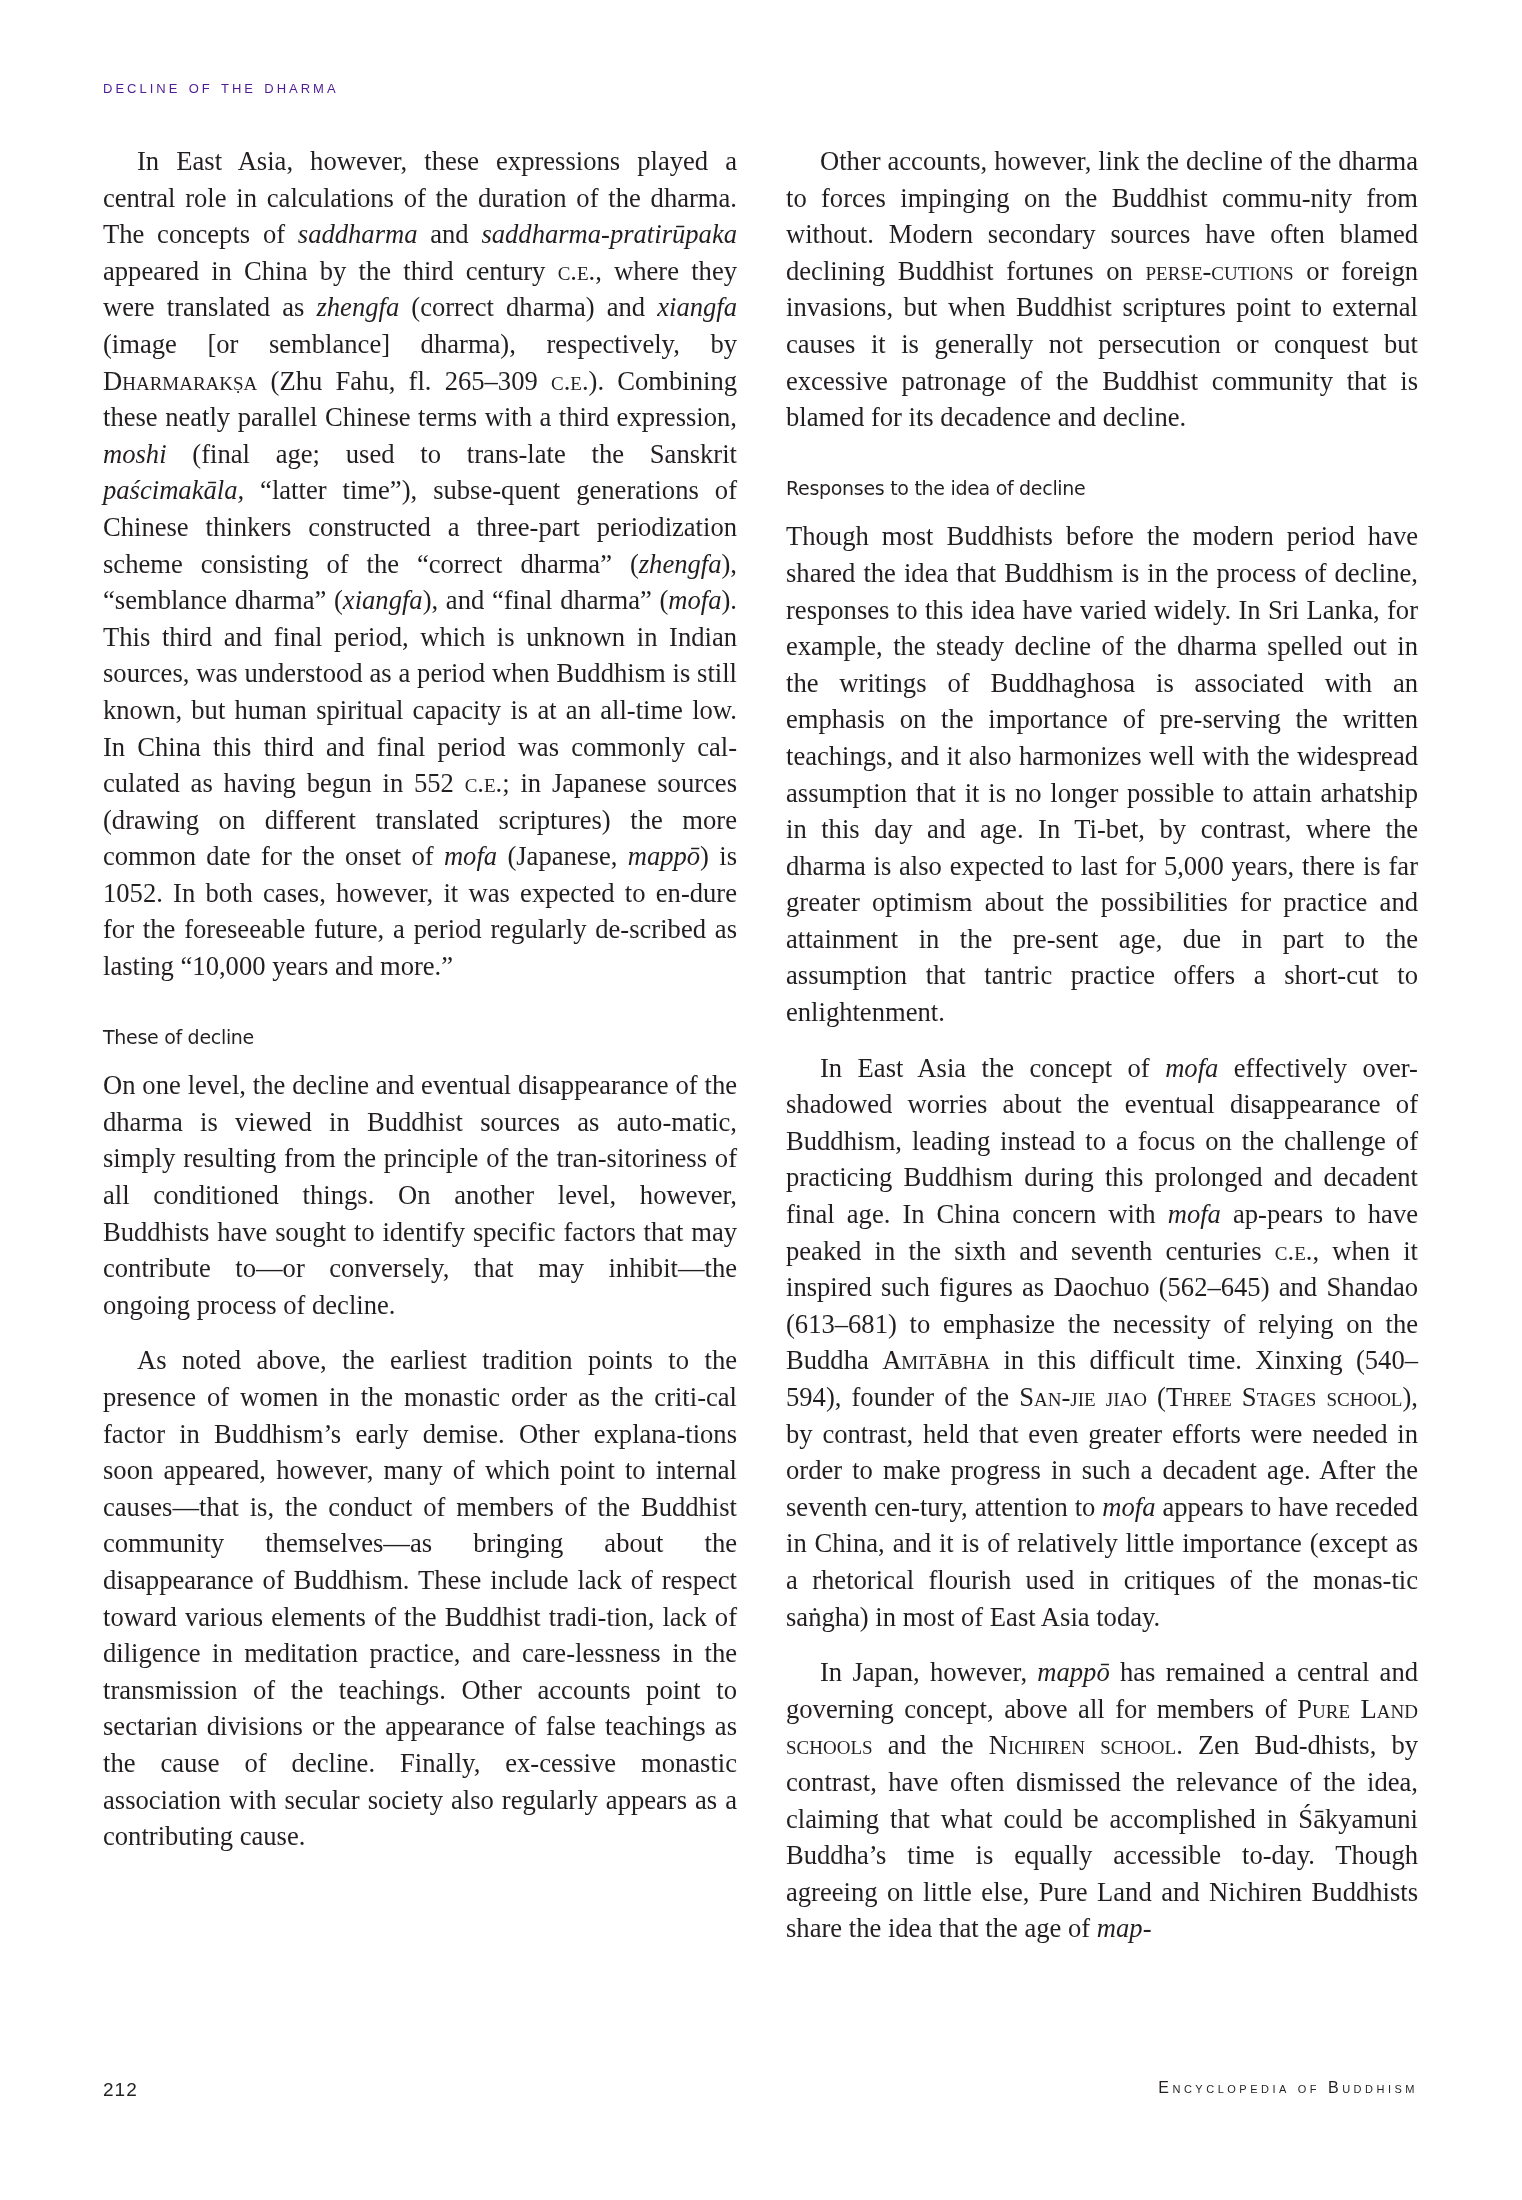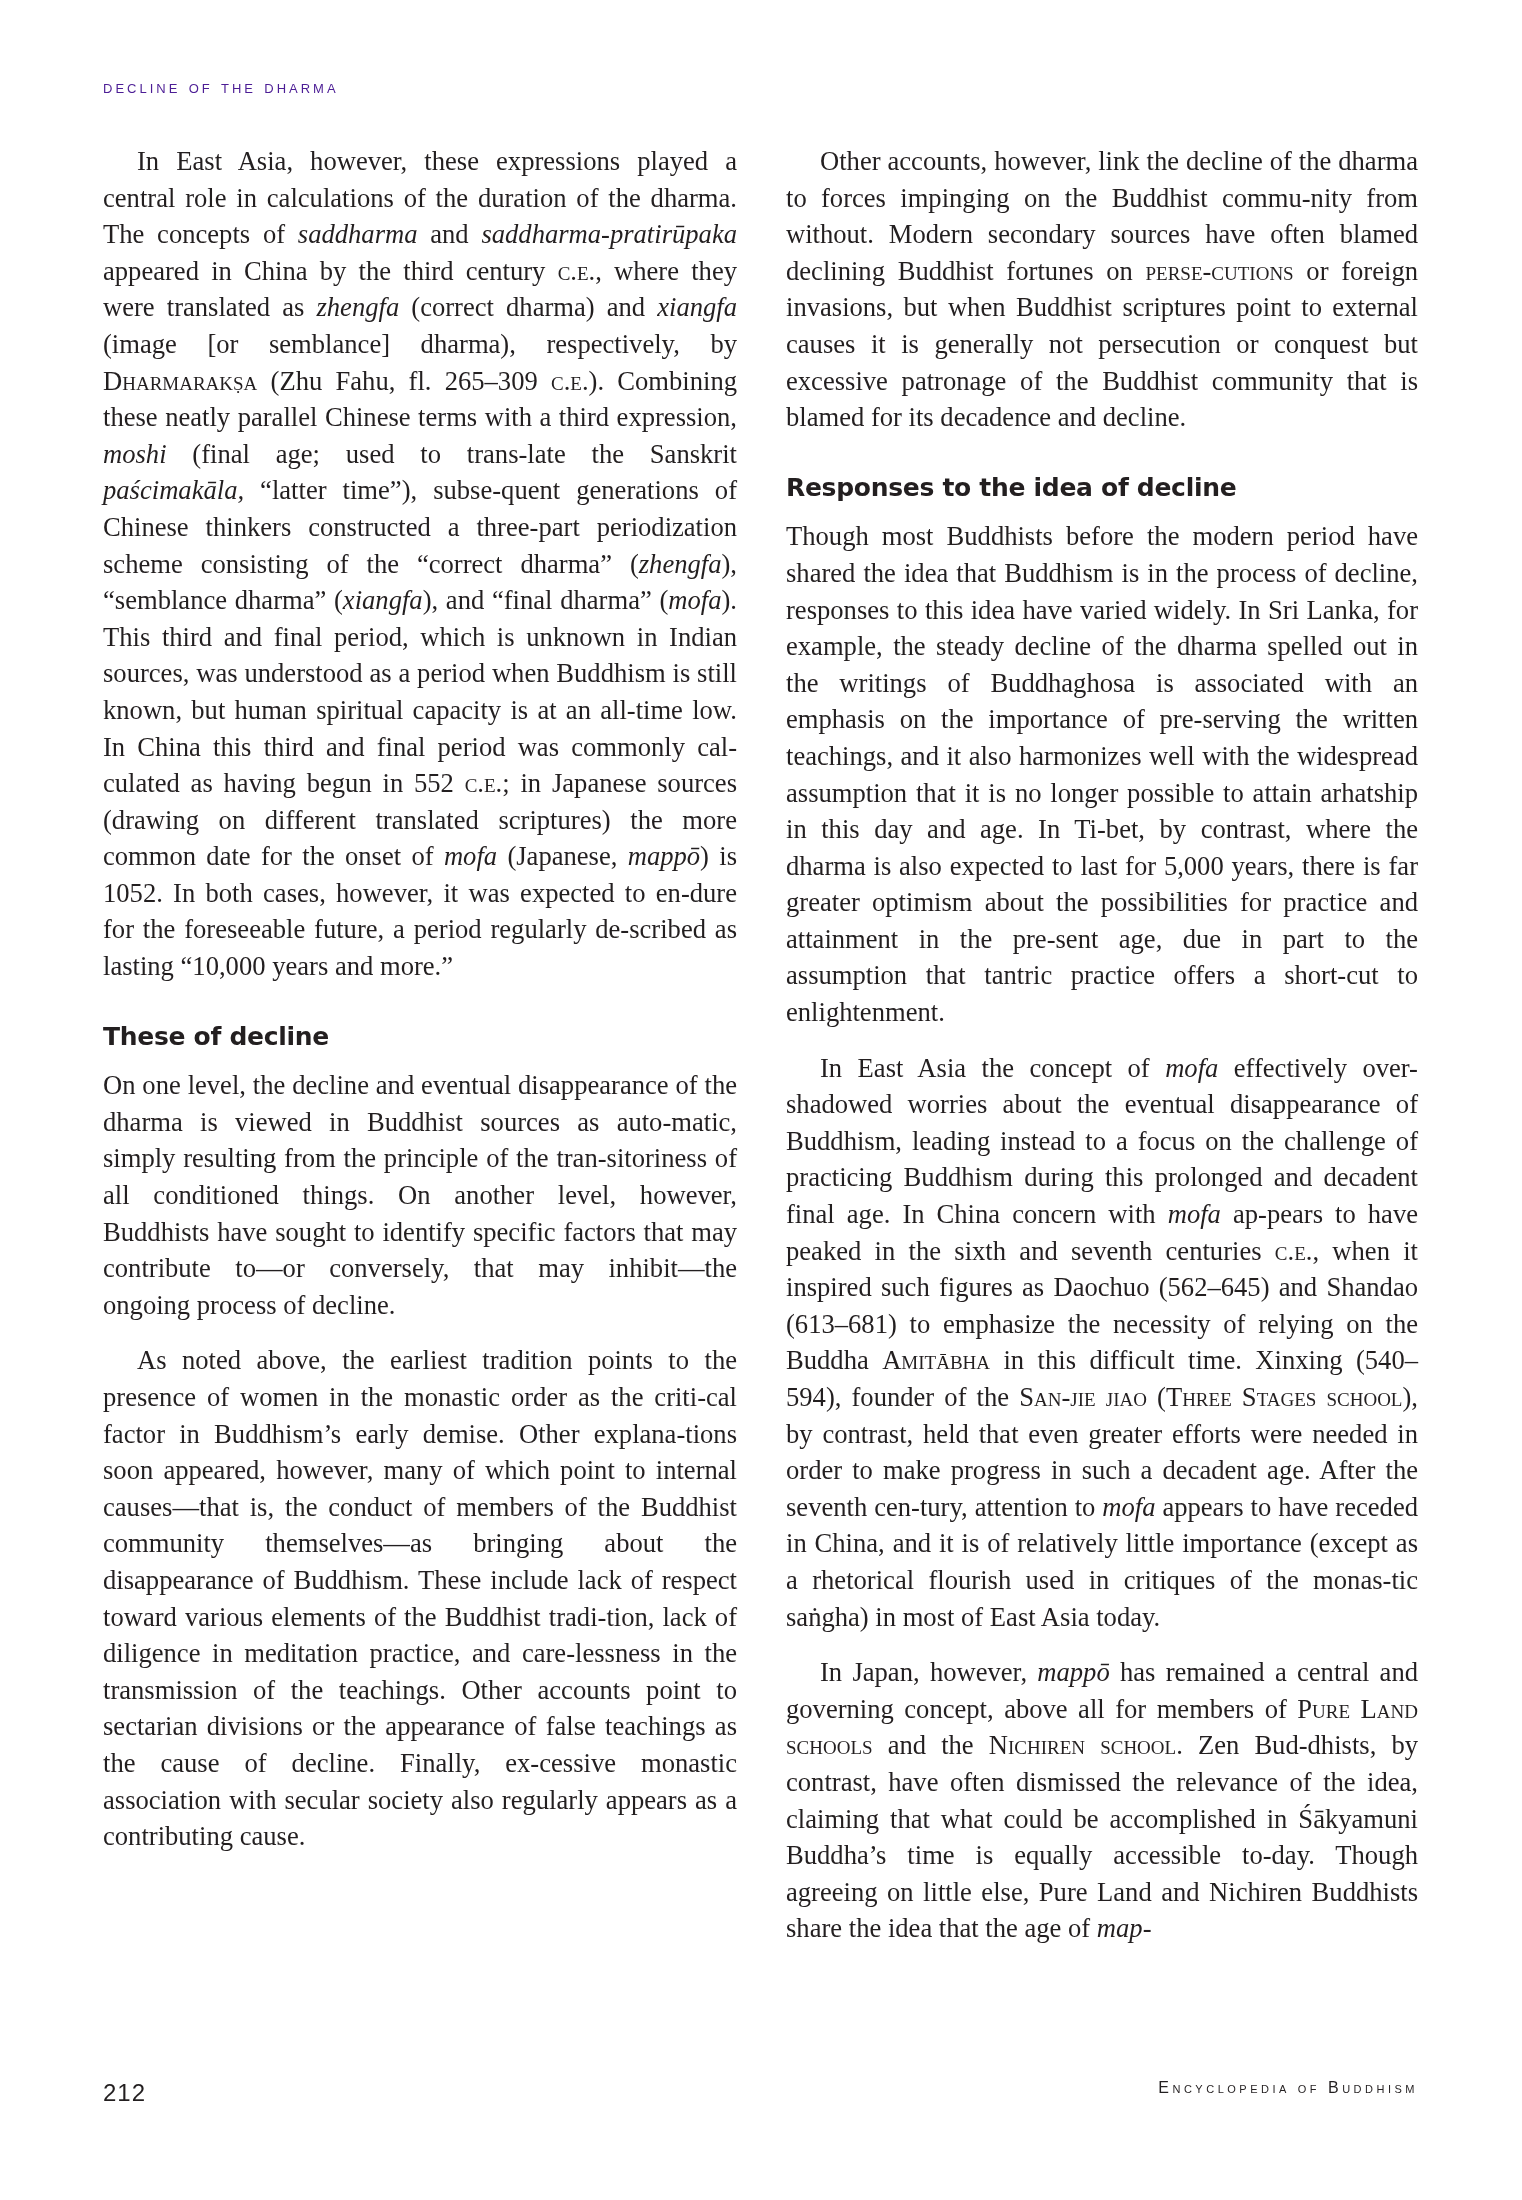--- a/index.html
+++ b/index.html
@@ -14,28 +14,28 @@
     font-family: "Liberation Serif", serif; font-size: 26.6px; line-height: 36.6px;
     text-align: justify; hyphens: manual;
   }
   .col.left { left: 103px; }
   .col.right { left: 786px; width: 632px; }
   .para { margin: 0 0 19px 0; text-indent: 0; }
   .para.indent { text-indent: 34px; }
   .para.noindent { text-indent: 0; }
   .para.after-head { margin-top: 12px; }
   .heading {
-    font-family: "DejaVu Sans", sans-serif; font-weight: bold; font-size: 25px;
+    font-family: "DejaVu Sans", sans-serif; font-weight: normal; font-size: 19px;
     line-height: 36.6px; margin: 34px 0 0 0; letter-spacing: -0.3px;
   }
   .it { font-style: italic; }
   .sc { font-variant: small-caps; }
   .footer-left {
     position: absolute; left: 103px; top: 2079px;
-    font-family: "Liberation Sans", sans-serif; font-size: 24px; letter-spacing: 1px;
+    font-family: "Liberation Sans", sans-serif; font-size: 19px; letter-spacing: 1px;
   }
   .footer-right {
     position: absolute; right: 104px; top: 2079px;
     font-family: "Liberation Sans", sans-serif; font-size: 16px; letter-spacing: 3.5px;
     font-variant: small-caps;
   }
 </style>
 </head>
 <body>
 

